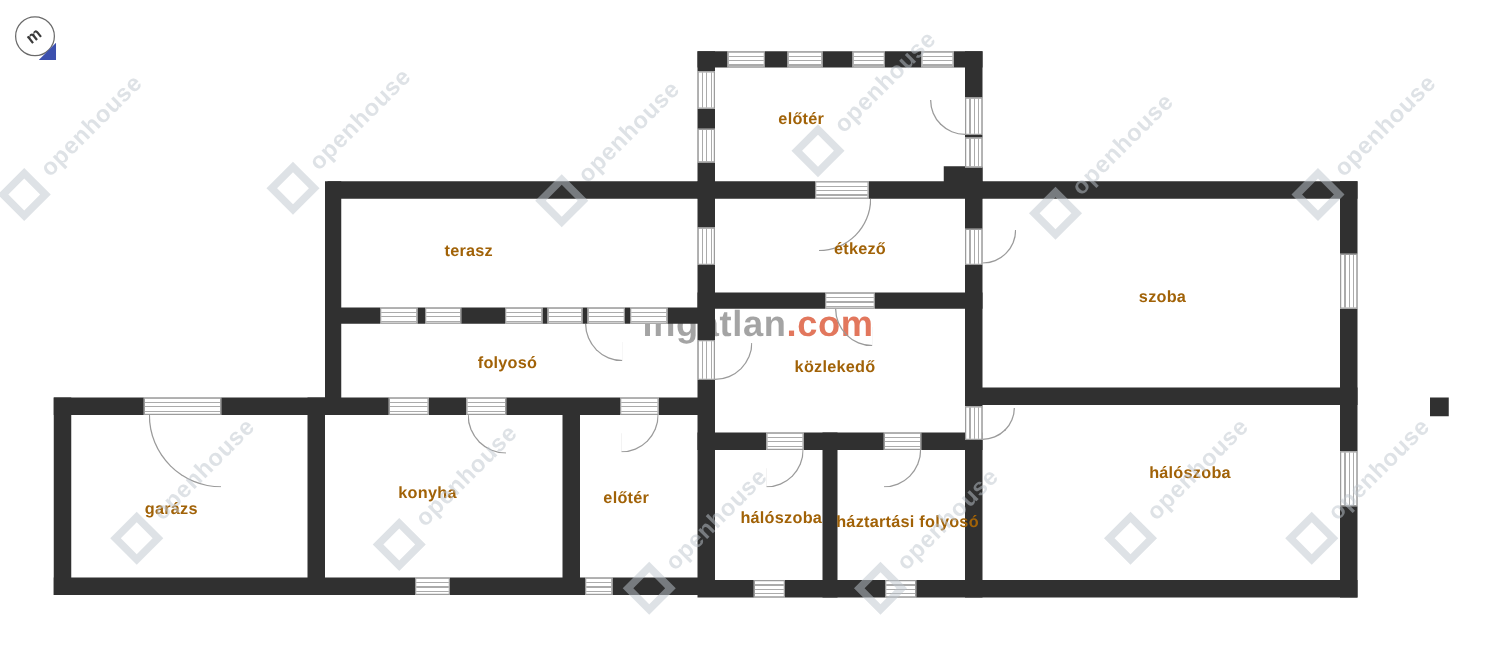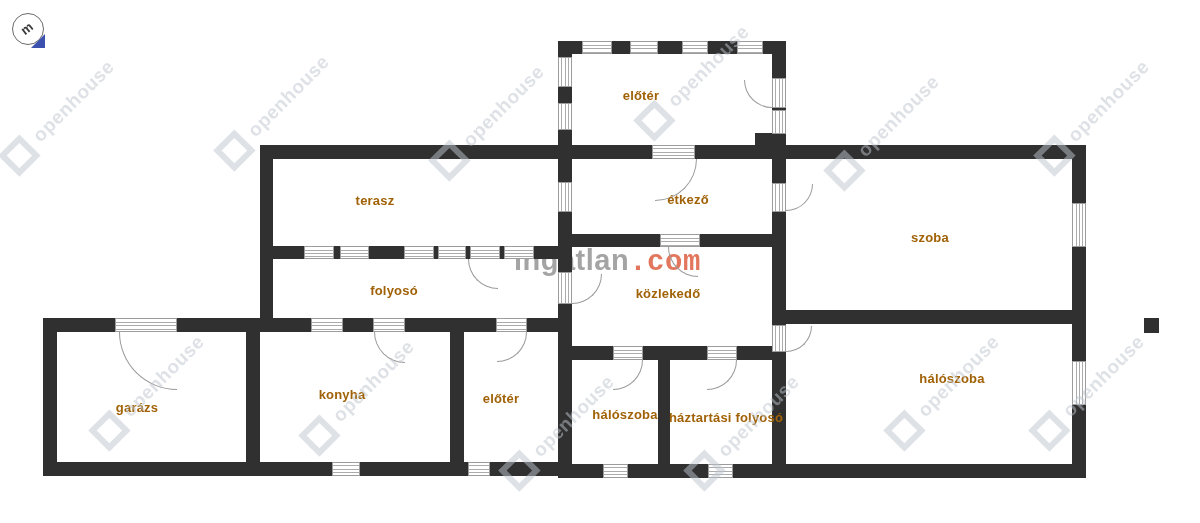--- a/index.html
+++ b/index.html
@@ -6,21 +6,21 @@
   #stage {
     position:relative; width:1200px; height:523px; background:#fff;
     overflow:hidden; font-family:"Liberation Sans", sans-serif;
   }
   
   #brand-wm {
     position:absolute; left:514px; top:244px; z-index:1;
     font-size:29px; font-weight:bold; letter-spacing:.5px; white-space:nowrap;
   }
   #brand-wm .gray { color:rgba(148,148,148,.85); }
-  #brand-wm .orange { color:rgba(219,85,53,.8);font-family:Liberation Mono, monospace; }
+  #brand-wm .orange { color:rgba(219,85,53,.8); }
   #brand-dot { position:absolute; left:518px; top:248px; width:6px; height:6px;
     border-radius:50%; background:rgba(224,83,47,.9); z-index:1; }
   
   .wall { position:absolute; background:#303030; z-index:2; }
   .win  { position:absolute; z-index:3; background:#fff; border:1px solid #9c9c9c; box-sizing:border-box; }
   .win.h { background-image:repeating-linear-gradient(to bottom,#fff 0 2.5px,#ababab 2.5px 3.5px); }
   .win.v { background-image:repeating-linear-gradient(to right,#fff 0 2.5px,#ababab 2.5px 3.5px); }
   .arc  { position:absolute; z-index:3; box-sizing:border-box; border:0 solid #9a9a9a; background:transparent; }
   .arc.tl { border-bottom-right-radius:100%; border-right-width:1px; border-bottom-width:1px; }
   .arc.tr { border-bottom-left-radius:100%;  border-left-width:1px;  border-bottom-width:1px; }
@@ -130,21 +130,21 @@
       <div class="arc tr" style="left: 374px; top: 332px; width: 31px; height: 31px;"></div>
       <div class="arc tl" style="left: 497px; top: 332px; width: 30px; height: 30px;"></div>
       <div class="arc tl" style="left: 613px; top: 360px; width: 30px; height: 30px;"></div>
       <div class="arc tl" style="left: 707px; top: 360px; width: 30px; height: 30px;"></div>
     </div>
 
   <div class="room-label" style="left:641px; top:95px;">előtér</div>
   <div class="room-label" style="left:375px; top:200px;">terasz</div>
   <div class="room-label" style="left:688px; top:199px;">étkező</div>
   <div class="room-label" style="left:930px; top:237px;">szoba</div>
-  <div class="room-label" style="left:394px; top:290px;">folyosó</div>
+  <div class="room-label" style="left:406px; top:290px;">folyosó</div>
   <div class="room-label" style="left:668px; top:293px;">közlekedő</div>
   <div class="room-label" style="left:137px; top:407px;">garázs</div>
   <div class="room-label" style="left:342px; top:394px;">konyha</div>
   <div class="room-label" style="left:501px; top:398px;">előtér</div>
   <div class="room-label" style="left:625px; top:414px;">hálószoba</div>
   <div class="room-label" style="left:726px; top:417px;">háztartási folyosó</div>
   <div class="room-label" style="left:952px; top:378px;text-align:center;">hálószoba</div>
 
   <div id="agency-layer">
       <div class="agency-wm" style="left: 60px; top: 115px;">

